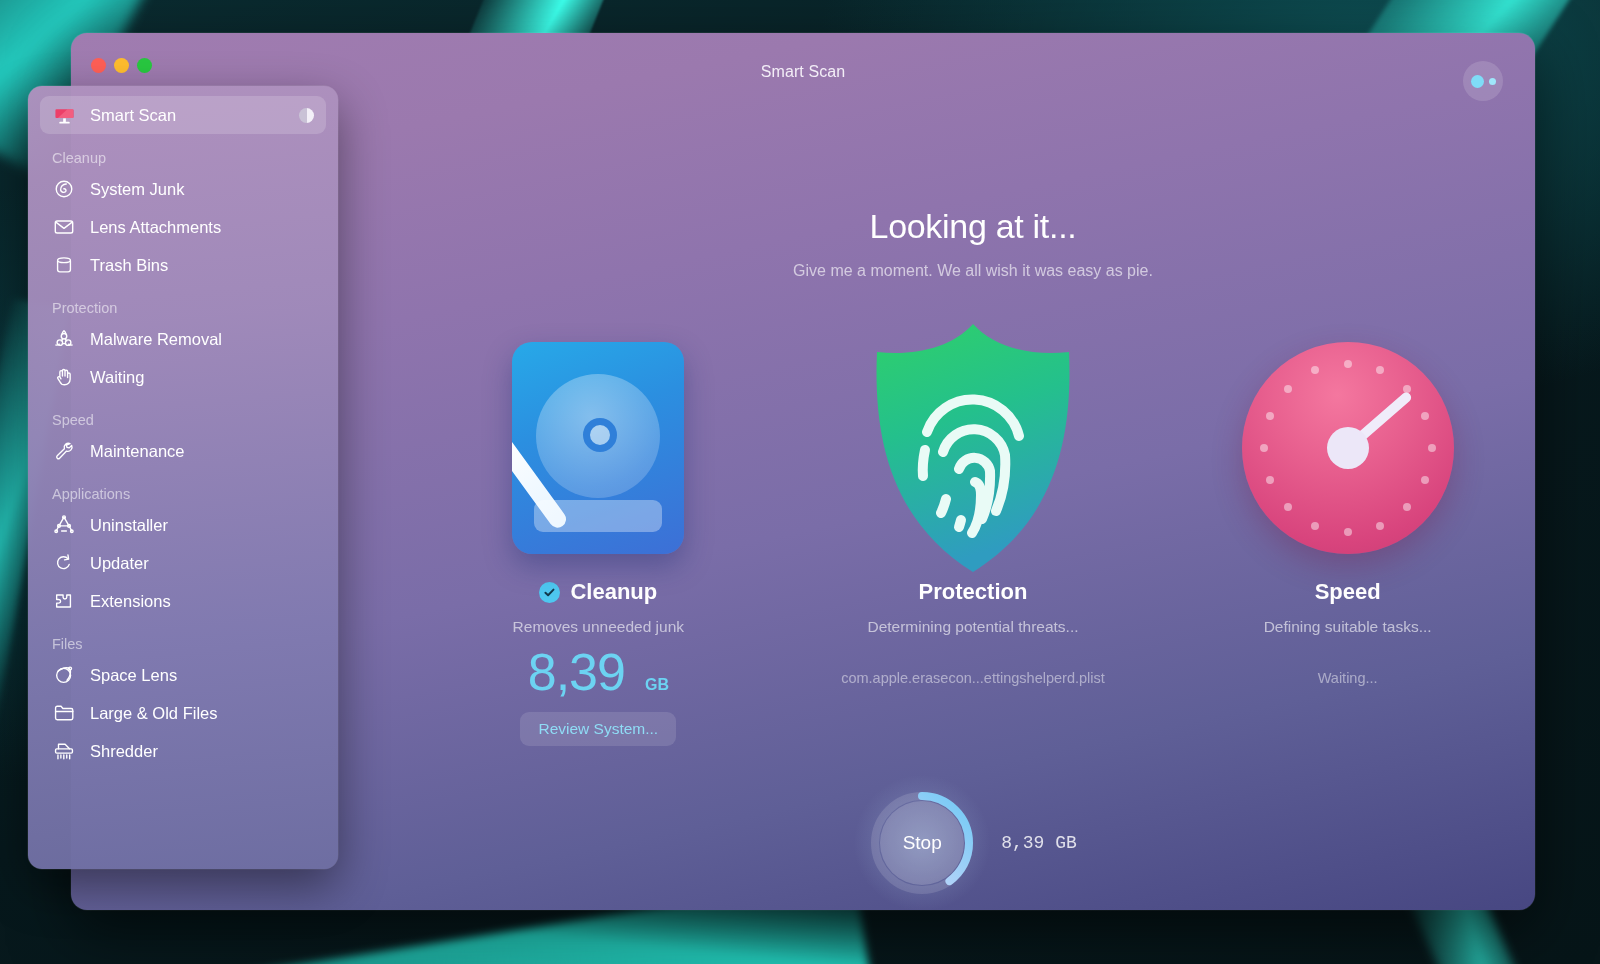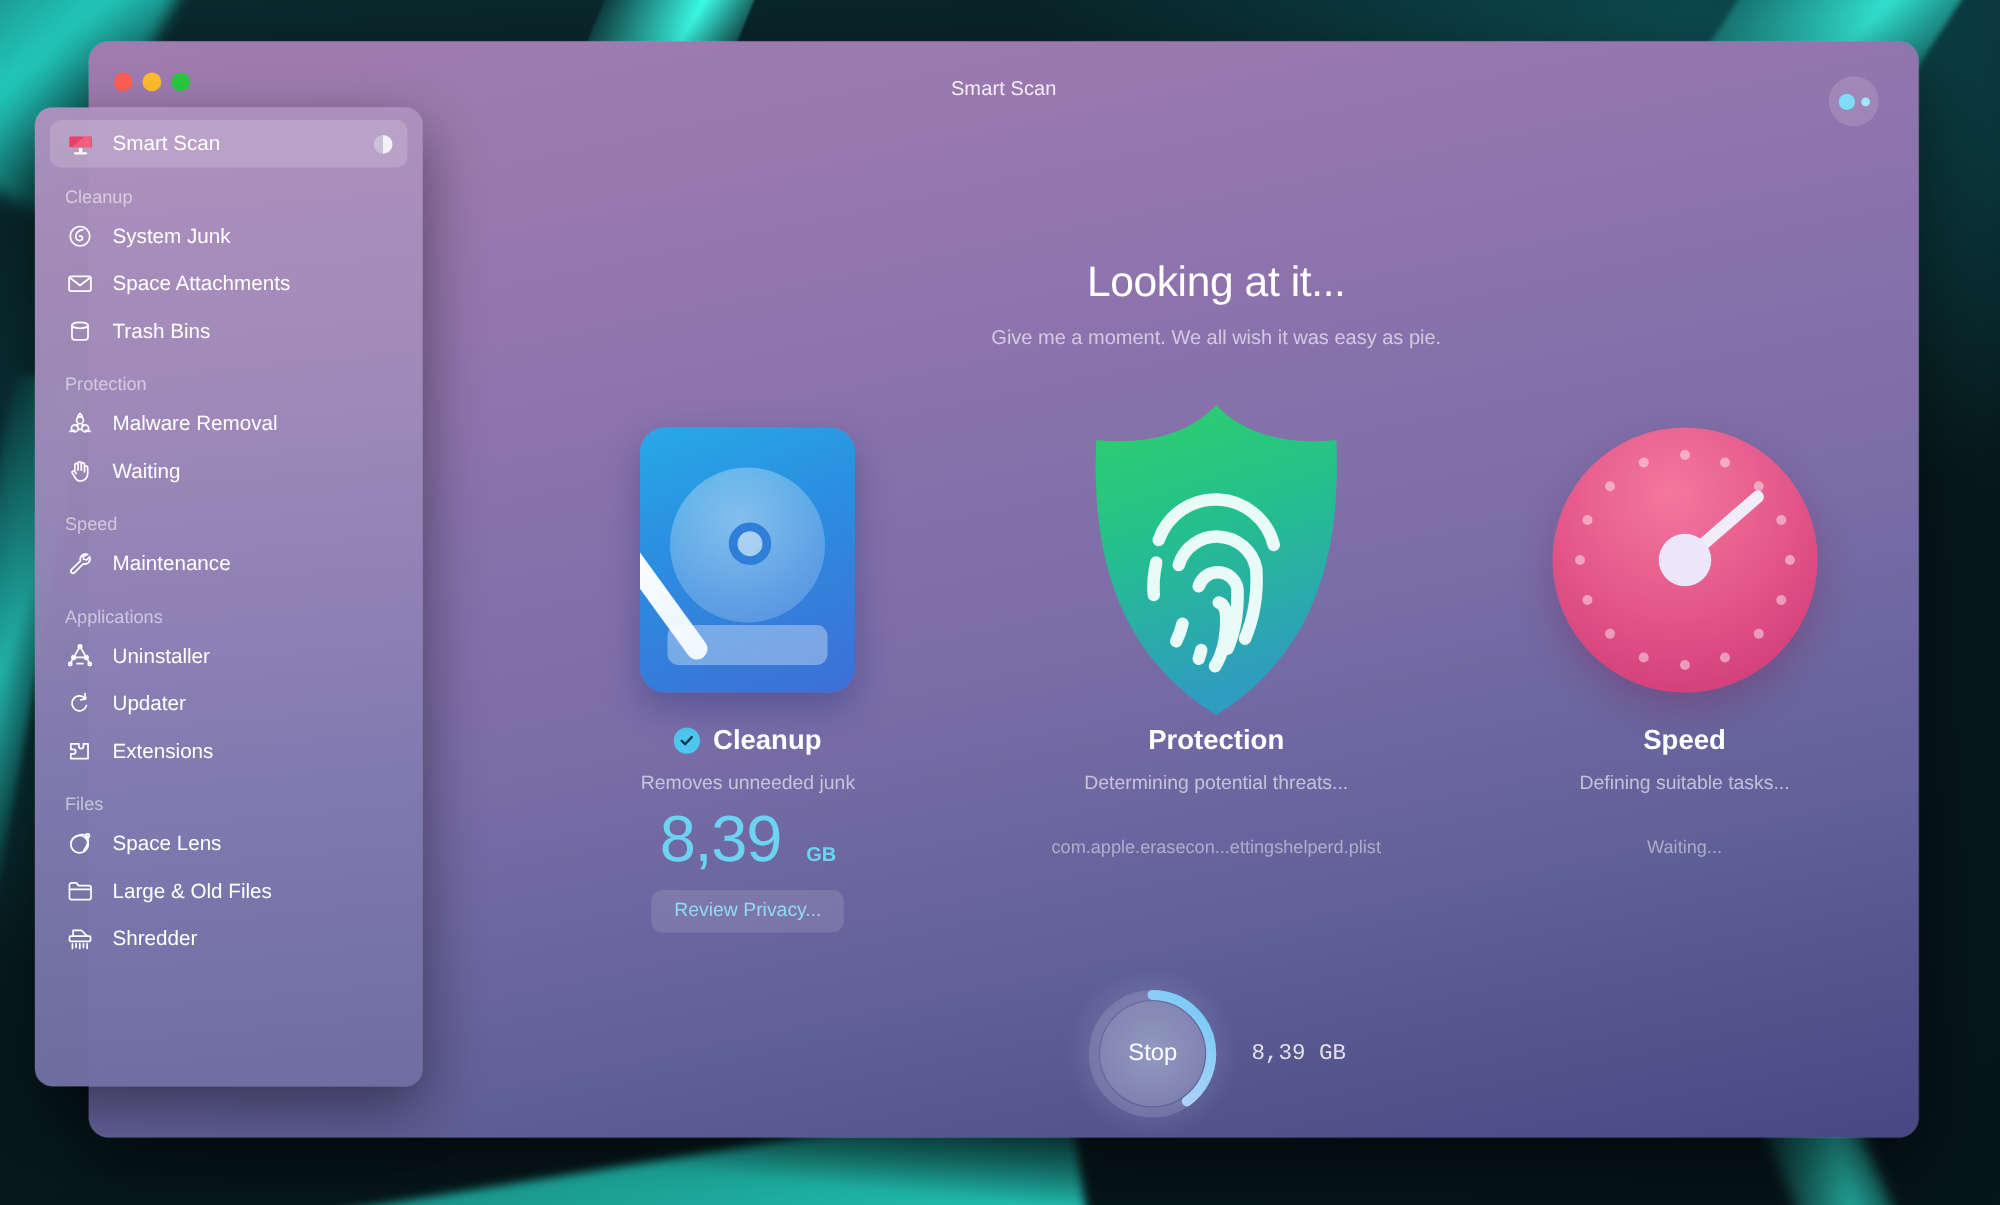--- a/index.html
+++ b/index.html
@@ -296,21 +296,21 @@
                   <path d="M2.6 7.2 L5.5 10 L11.3 3.9" fill="none" stroke="#123a4d" stroke-width="2.1" stroke-linecap="round" stroke-linejoin="round"></path>
                 </svg>
             </span>
             <span class="card-title">Cleanup</span>
           </div>
           <div class="card-desc">Removes unneeded junk</div>
           <div class="card-size">
             <span class="num">8,39</span>
             <span class="unit">GB</span>
           </div>
-          <button class="review-btn">Review Privacy...</button>
+          <button class="review-btn">Review System...</button>
         </div>
 
         <div class="card">
           <div class="card-art">
             <svg class="shield" viewBox="0 0 236 252">
               <defs>
                 <linearGradient id="shieldGrad" x1="0" y1="0" x2="0.25" y2="1">
                   <stop offset="0%" stop-color="#2fd06a"></stop>
                   <stop offset="45%" stop-color="#24c08c"></stop>
                   <stop offset="100%" stop-color="#2f9cc0"></stop>
@@ -415,21 +415,21 @@
         </div>
         <div class="nav-item">
           <span class="nav-icon">
             <svg width="22" height="22" viewBox="0 0 24 24">
               <g fill="none" stroke="#ffffff" stroke-width="1.5" stroke-linecap="round" stroke-linejoin="round">
                 <rect x="2.5" y="5.5" width="19" height="13" rx="2"></rect>
                 <path d="M3.5 7 L12 13.5 L20.5 7"></path>
               </g>
             </svg>
           </span>
-          <span class="nav-label">Space Attachments</span>
+          <span class="nav-label">Lens Attachments</span>
         </div>
         <div class="nav-item">
           <span class="nav-icon">
             <svg width="22" height="22" viewBox="0 0 24 24">
               <g fill="none" stroke="#ffffff" stroke-width="1.5" stroke-linecap="round" stroke-linejoin="round">
                 <path d="M5 7.5 v9.5 a2.5 2.5 0 0 0 2.5 2.5 h9 a2.5 2.5 0 0 0 2.5 -2.5 v-9.5"></path>
                 <ellipse cx="12" cy="6.8" rx="7" ry="2.6"></ellipse>
               </g>
             </svg>
           </span>

